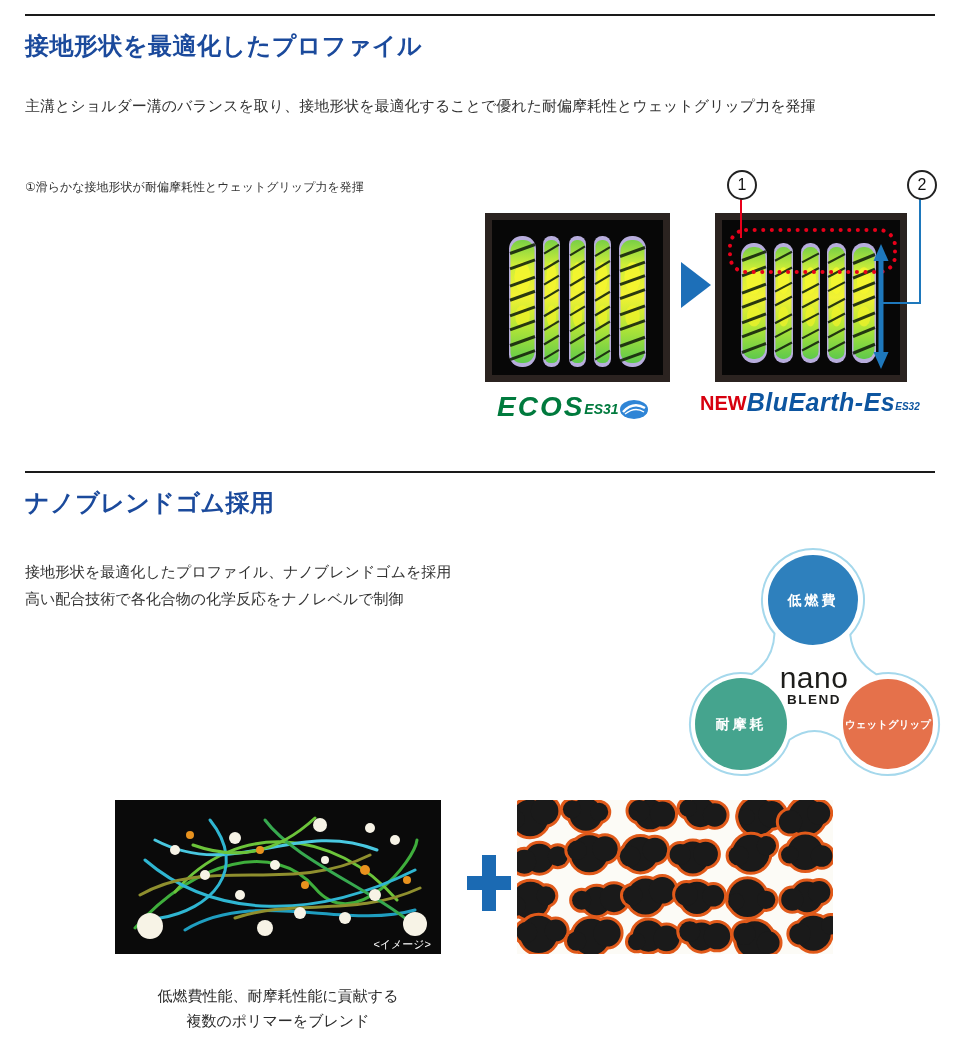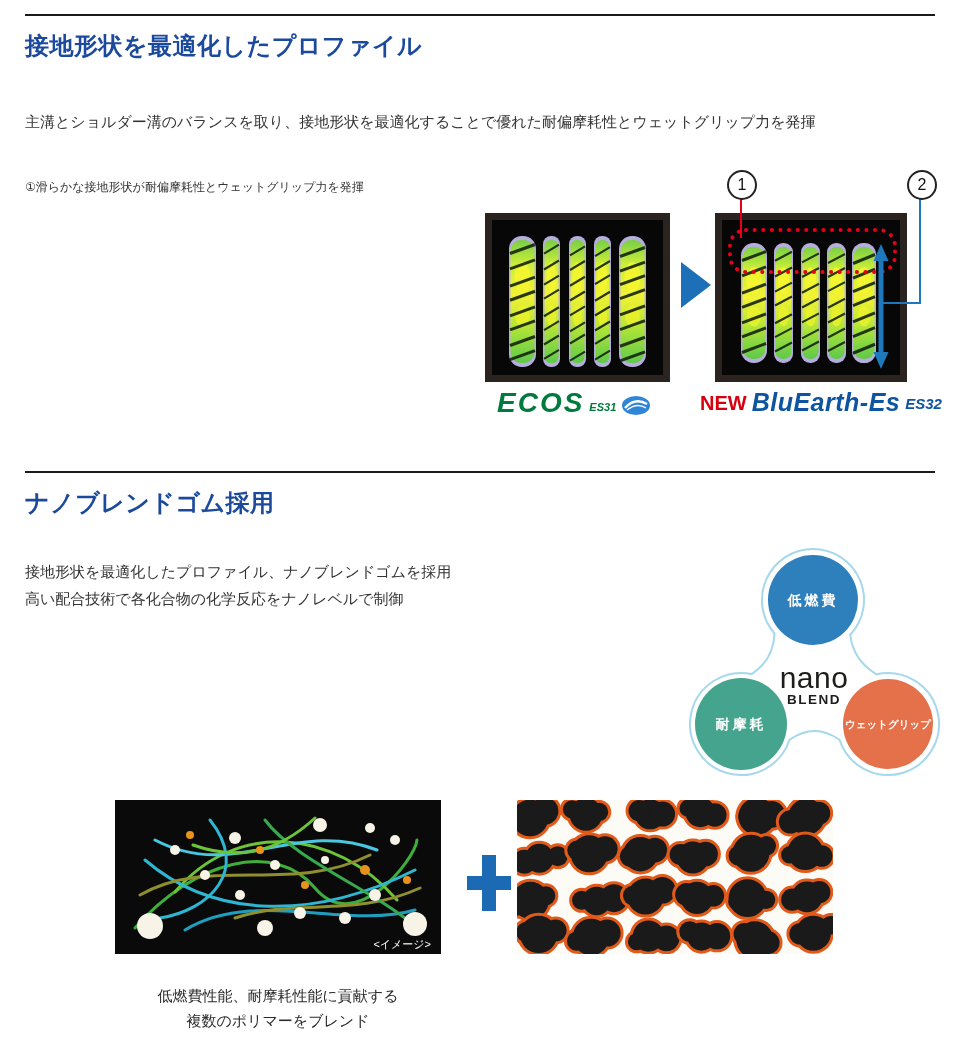--- a/index.html
+++ b/index.html
@@ -9,42 +9,42 @@
   .rule{position:absolute;left:25px;width:910px;height:0;border-top:2px solid #1a1a1a;}
   .sec-title{position:absolute;left:25px;margin:0;font-size:24px;font-weight:bold;color:#1b4a9c;letter-spacing:.5px;}
   .body-text{position:absolute;left:25px;font-size:15px;line-height:28px;color:#333;}
   .note{position:absolute;left:25px;font-size:12px;color:#333;}
   .ann{position:absolute;width:26px;height:26px;border:2px solid #222;border-radius:50%;
        background:#fff;display:flex;align-items:center;justify-content:center;
        font-size:16px;color:#111;z-index:5;}
   .conn{position:absolute;z-index:4;}
   .tri-right{position:absolute;width:0;height:0;border-top:23px solid transparent;
        border-bottom:23px solid transparent;border-left:30px solid #1d6fb8;}
-  .logo-row{position:absolute;display:flex;align-items:flex-end;gap:5px;white-space:nowrap;justify-content:center;}
+  .logo-row{position:absolute;display:flex;align-items:flex-end;white-space:nowrap;justify-content:center;}
   .ecos-brand{font-size:28px;font-weight:900;font-style:italic;color:#007a3d;letter-spacing:2px;line-height:26px;}
-  .ecos-model{font-size:11px;font-weight:bold;font-style:italic;color:#007a3d;padding-bottom:3px;margin-top:12px;}
+  .ecos-model{font-size:14px;font-weight:bold;font-style:italic;color:#007a3d;padding-bottom:3px;margin-top:12px;}
   .blu-new{font-size:20px;font-weight:900;color:#d7000f;line-height:24px;}
   .blu-brand{font-size:25px;font-weight:900;font-style:italic;color:#0d55a0;letter-spacing:.5px;line-height:26px;}
-  .blu-model{font-size:15px;font-weight:bold;font-style:italic;color:#0d55a0;padding-bottom:3px;}
+  .blu-model{font-size:10px;font-weight:bold;font-style:italic;color:#0d55a0;padding-bottom:3px;}
   .plus{position:absolute;left:467px;top:855px;width:44px;height:56px;}
   .plus .pv{position:absolute;left:15px;top:0;width:14px;height:56px;background:#1b6ab3;}
   .plus .ph{position:absolute;left:0;top:21px;width:44px;height:14px;background:#1b6ab3;}
   .caption{position:absolute;top:963px;text-align:center;font-size:15px;line-height:25px;color:#2b2b2b;margin-top:20px;}
   svg{display:block;}
 </style>
 </head>
 <body>
 
 <div class="page">
 
   <div class="rule" style="top:14px"></div>
 
   <h2 class="sec-title" style="top:30px">接地形状を最適化したプロファイル</h2>
 
-  <div class="body-text" style="top:108px">
+  <div class="body-text" style="top:92px">
     <div>主溝とショルダー溝のバランスを取り、接地形状を最適化することで優れた耐偏摩耗性とウェットグリップ力を発揮</div>
   </div>
 
   <div class="note" style="top:179px">①滑らかな接地形状が耐偏摩耗性とウェットグリップ力を発揮</div>
 
   <span class="ann" style="left:727px;top:170px">1</span>
   <span class="ann" style="left:907px;top:170px">2</span>
 
   <svg id="tire-left" class="abs" style="left:485px;top:213px" width="185" height="169" viewBox="0 0 185 169">
       <rect x="0" y="0" width="185" height="169" fill="#2b2320"></rect>

